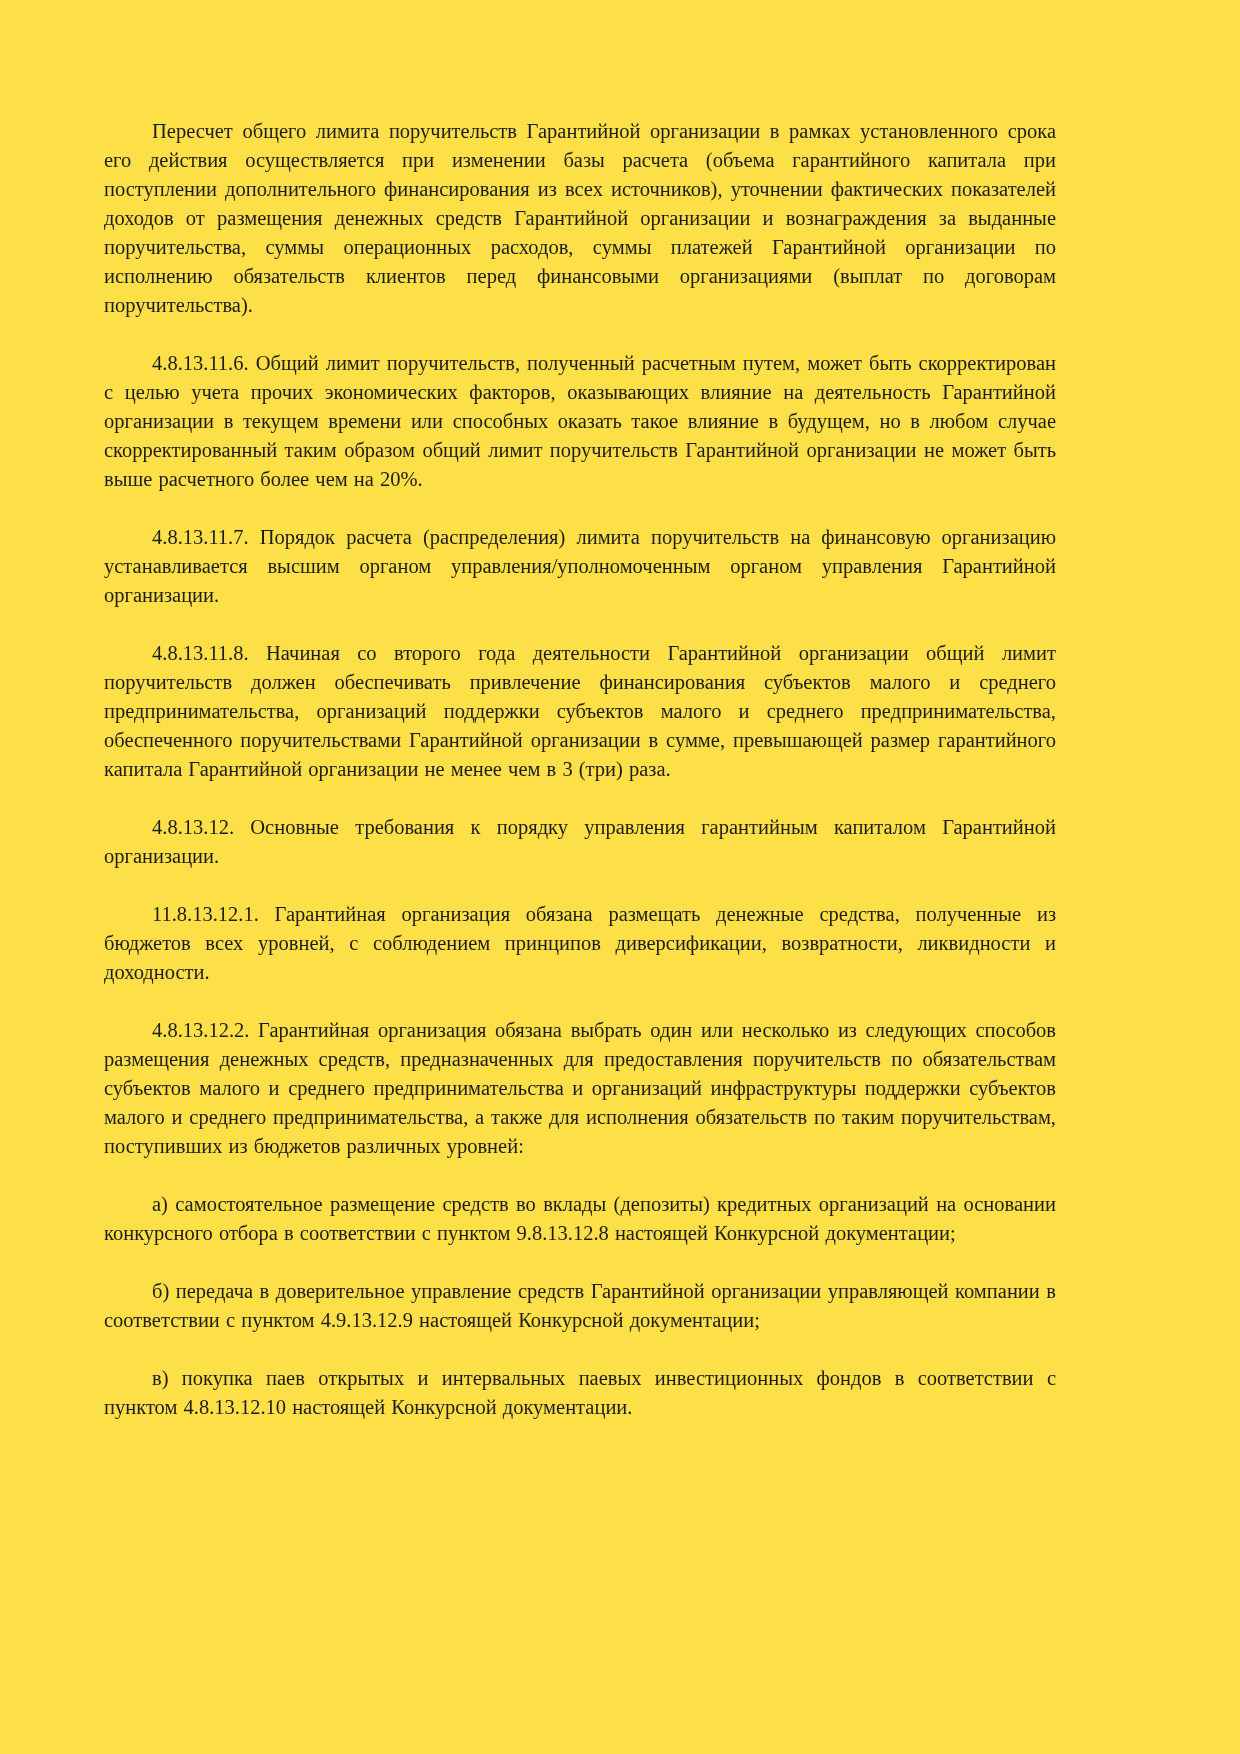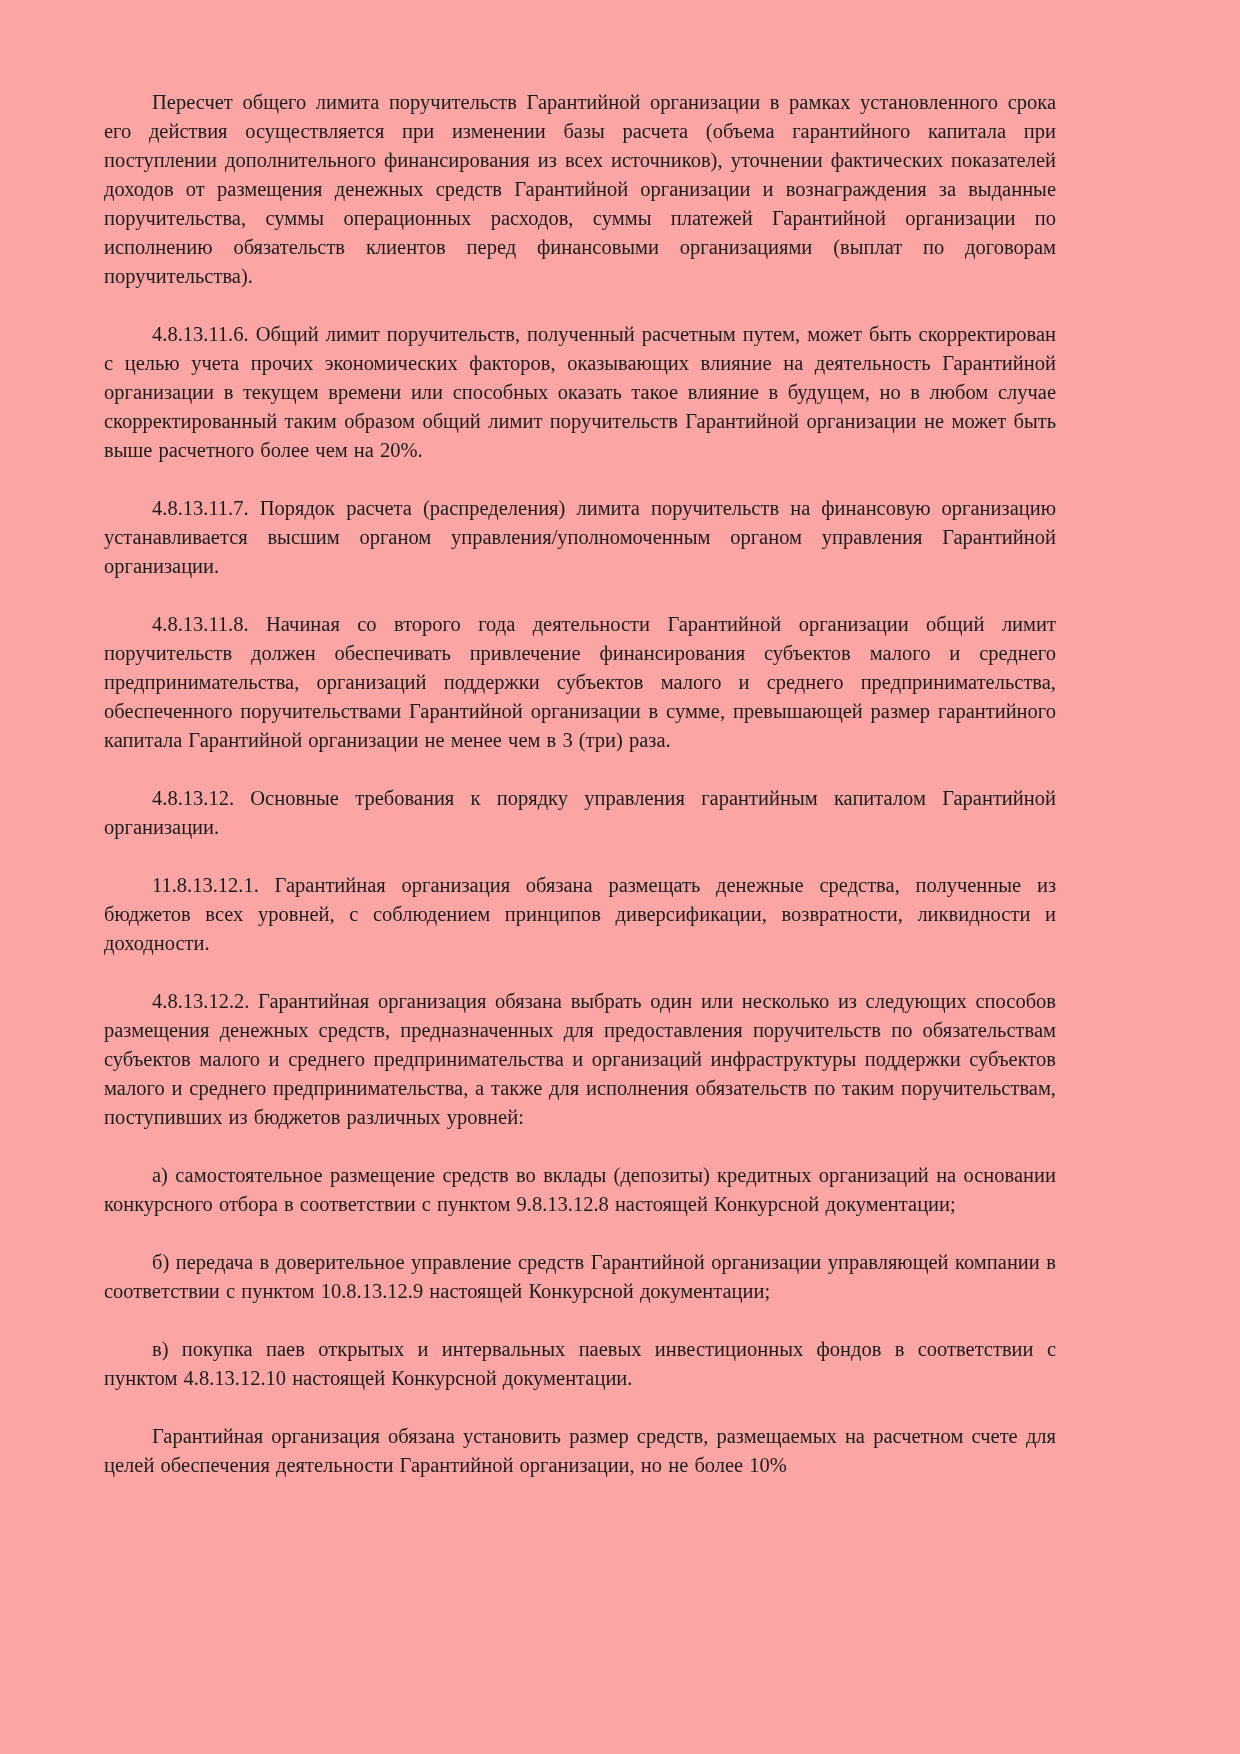--- a/index.html
+++ b/index.html
@@ -5,23 +5,23 @@
   html, body {
     margin: 0;
     padding: 0;
     background: #ffffff;
   }
   .page {
     position: relative;
     width: 1240px;
     height: 1754px;
     margin: 0 auto;
-    background: #fca5a5;
+    background: #fde047;
     box-sizing: border-box;
-    padding: 88px 184px 60px 104px;
+    padding: 117px 184px 60px 104px;
     overflow: hidden;
   }
   .doc-body {
     font-family: "Liberation Serif", "DejaVu Serif", serif;
     font-size: 20.5px;
     line-height: 29px;
     color: #1c1c1c;
     text-align: justify;
   }
   .doc-body p {
@@ -39,17 +39,16 @@
 <div class="page">
   <div class="doc-body">
     <p>Пересчет общего лимита поручительств Гарантийной организации в рамках установленного срока его действия осуществляется при изменении базы расчета (объема гарантийного капитала при поступлении дополнительного финансирования из всех источников), уточнении фактических показателей доходов от размещения денежных средств Гарантийной организации и вознаграждения за выданные поручительства, суммы операционных расходов, суммы платежей Гарантийной организации по исполнению обязательств клиентов перед финансовыми организациями (выплат по договорам поручительства).</p>
     <p>4.8.13.11.6. Общий лимит поручительств, полученный расчетным путем, может быть скорректирован с целью учета прочих экономических факторов, оказывающих влияние на деятельность Гарантийной организации в текущем времени или способных оказать такое влияние в будущем, но в любом случае скорректированный таким образом общий лимит поручительств Гарантийной организации не может быть выше расчетного более чем на 20%.</p>
     <p>4.8.13.11.7. Порядок расчета (распределения) лимита поручительств на финансовую организацию устанавливается высшим органом управления/уполномоченным органом управления Гарантийной организации.</p>
     <p>4.8.13.11.8. Начиная со второго года деятельности Гарантийной организации общий лимит поручительств должен обеспечивать привлечение финансирования субъектов малого и среднего предпринимательства, организаций поддержки субъектов малого и среднего предпринимательства, обеспеченного поручительствами Гарантийной организации в сумме, превышающей размер гарантийного капитала Гарантийной организации не менее чем в 3 (три) раза.</p>
     <p>4.8.13.12. Основные требования к порядку управления гарантийным капиталом Гарантийной организации.</p>
     <p>11.8.13.12.1. Гарантийная организация обязана размещать денежные средства, полученные из бюджетов всех уровней, с соблюдением принципов диверсификации, возвратности, ликвидности и доходности.</p>
     <p>4.8.13.12.2. Гарантийная организация обязана выбрать один или несколько из следующих способов размещения денежных средств, предназначенных для предоставления поручительств по обязательствам субъектов малого и среднего предпринимательства и организаций инфраструктуры поддержки субъектов малого и среднего предпринимательства, а также для исполнения обязательств по таким поручительствам, поступивших из бюджетов различных уровней:</p>
     <p>а) самостоятельное размещение средств во вклады (депозиты) кредитных организаций на основании конкурсного отбора в соответствии с пунктом 9.8.13.12.8 настоящей Конкурсной документации;</p>
-    <p>б) передача в доверительное управление средств Гарантийной организации управляющей компании в соответствии с пунктом 10.8.13.12.9 настоящей Конкурсной документации;</p>
+    <p>б) передача в доверительное управление средств Гарантийной организации управляющей компании в соответствии с пунктом 4.9.13.12.9 настоящей Конкурсной документации;</p>
     <p>в) покупка паев открытых и интервальных паевых инвестиционных фондов в соответствии с пунктом 4.8.13.12.10 настоящей Конкурсной документации.</p>
-    <p>Гарантийная организация обязана установить размер средств, размещаемых на расчетном счете для целей обеспечения деятельности Гарантийной организации, но не более 10%</p>
   </div>
 </div>
 
 </body></html>

